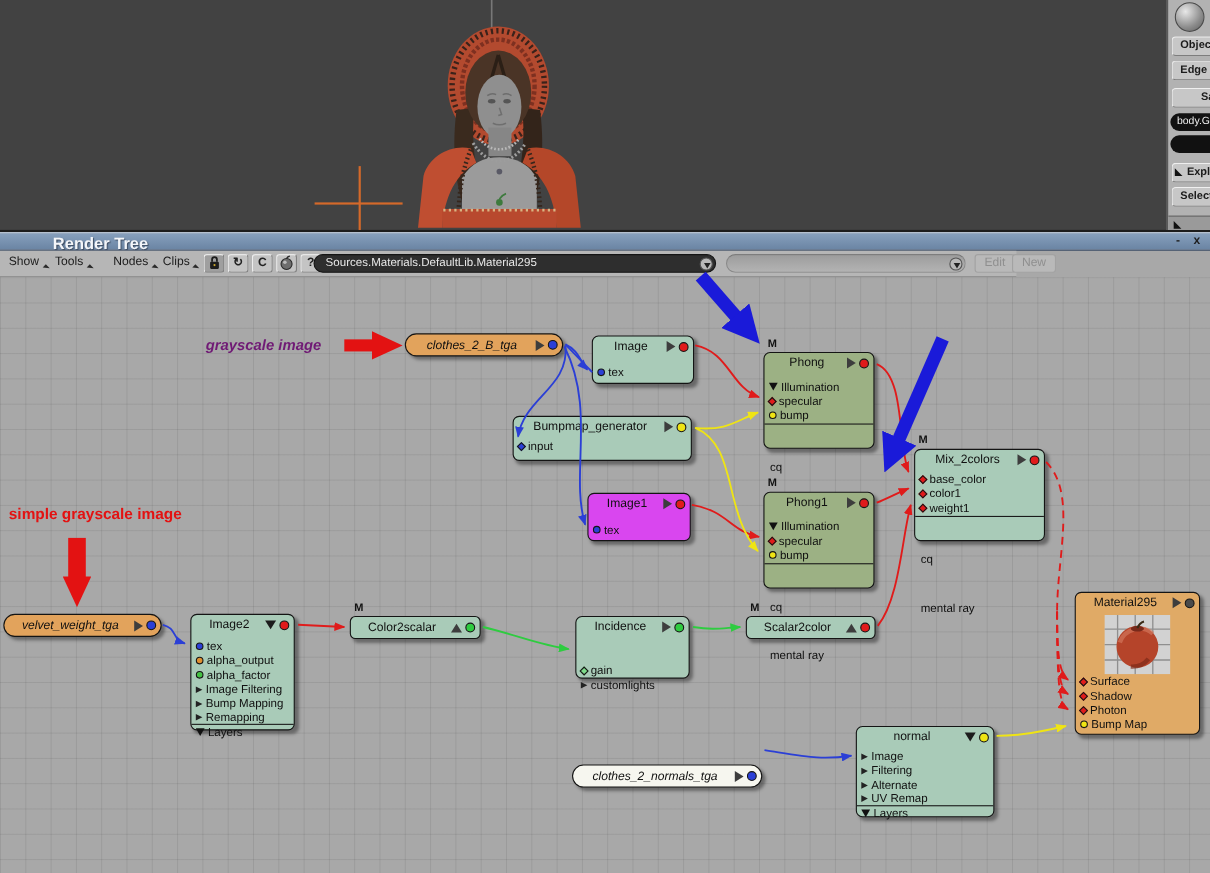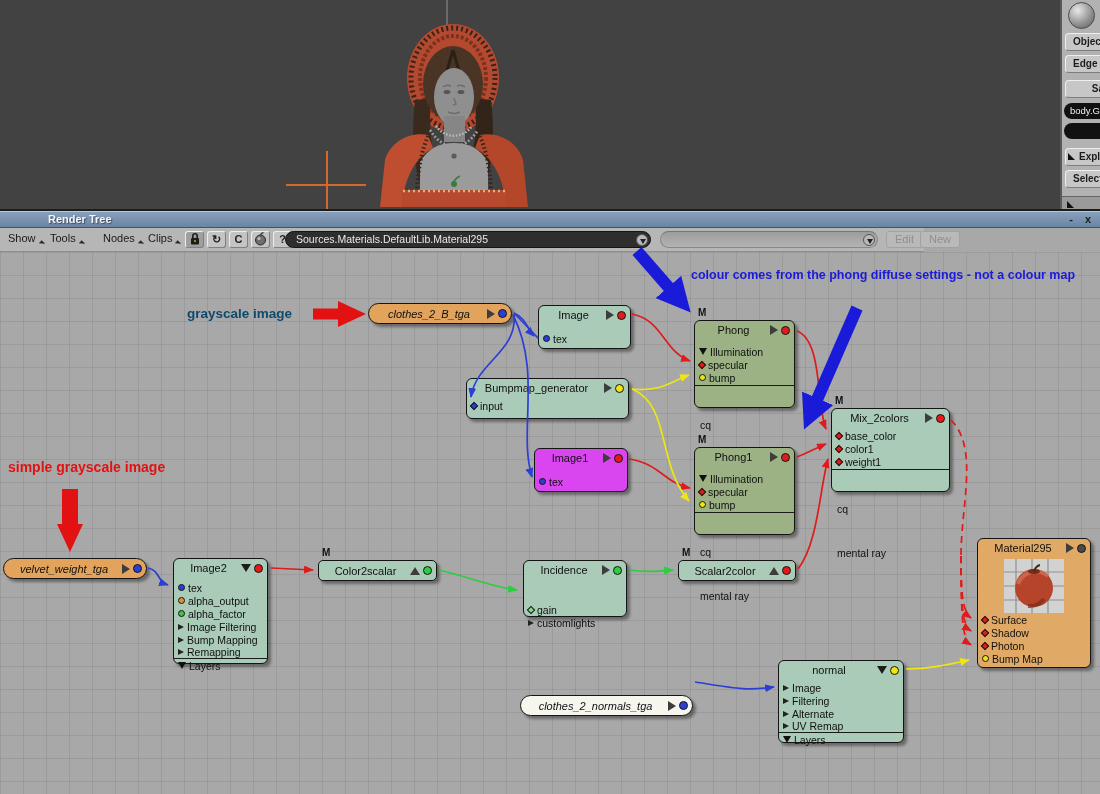--- a/index.html
+++ b/index.html
@@ -30,21 +30,21 @@
     white-space:nowrap; overflow:hidden; }
   .sp-tri { position:absolute; width:0; height:0;
     border-left:7px solid #111; border-top:7px solid transparent; }
   .sp-foot { position:absolute; left:0; bottom:0; width:40px; height:15px; background:#9a9a9a;
     border-top:1px solid #666; }
 
   
   #rt-titlebar { position:absolute; left:0; top:211px; width:1100px; height:17px;
     background:linear-gradient(#87a0bd,#6a84a3); border-top:1px solid #b9c6d6;
     border-bottom:1px solid #42536a; color:#fff; }
-  #rt-title { position:absolute; left:8px; top:1px; font-size:11px; font-weight:bold;
+  #rt-title { position:absolute; left:8px; top:1px; font-size:15px; font-weight:bold;
     color:#f4f6f9; text-shadow:1px 1px 1px #3c4b60;padding-left:40px; }
   .winbtn { position:absolute; top:1px; width:14px; height:13px; font-size:11px; font-weight:bold;
     color:#1d1d1d; text-align:center; line-height:12px; }
   #btn-min { right:22px; } #btn-close { right:5px; }
 
   #rt-toolbar { position:absolute; left:0; top:228px; width:924px; height:24px;
     background:#b6b6b6; border-bottom:1px solid #8e8e8e; }
   .menu { position:absolute; top:4px; height:16px; font-size:11px; color:#1b1b1b; padding-right:9px; }
   .menu .caret { position:absolute; right:1px; bottom:2px; width:0; height:0;
     border-left:4px solid transparent; border-top:5px solid #2a2a2a; transform:rotate(-45deg); }
@@ -502,16 +502,15 @@
       <marker id="rh" markerUnits="userSpaceOnUse" markerWidth="28" markerHeight="26" refX="3" refY="13" orient="auto">
         <path d="M0,0 L28,13 L0,26 Z" fill="#e31212"></path>
       </marker>
     </defs>
     <line x1="637" y1="251" x2="671" y2="290" stroke="#1a1ad9" stroke-width="12" marker-end="url(#bh)"></line>
     <line x1="857" y1="308" x2="816" y2="402" stroke="#1a1ad9" stroke-width="12" marker-end="url(#bh)"></line>
     <line x1="313" y1="314" x2="341" y2="314" stroke="#e31212" stroke-width="11" marker-end="url(#rh)"></line>
     <line x1="70" y1="489" x2="70" y2="527" stroke="#e31212" stroke-width="16" marker-end="url(#rh)"></line>
   </svg>
 
-  <div class="ann" id="ann-gray" style="color: #0c4a6e;">grayscale image</div>
+  <div class="ann" id="ann-gray" style="color: #701a75; font-style: italic;">grayscale image</div>
   <div class="ann" id="ann-simple" style="color: rgb(227, 18, 18);">simple grayscale image</div>
-  <div class="ann" id="ann-blue" style="color: rgb(26, 26, 217);">colour comes from the phong diffuse settings - not a colour map</div>
 </div>
 
 </body></html>

